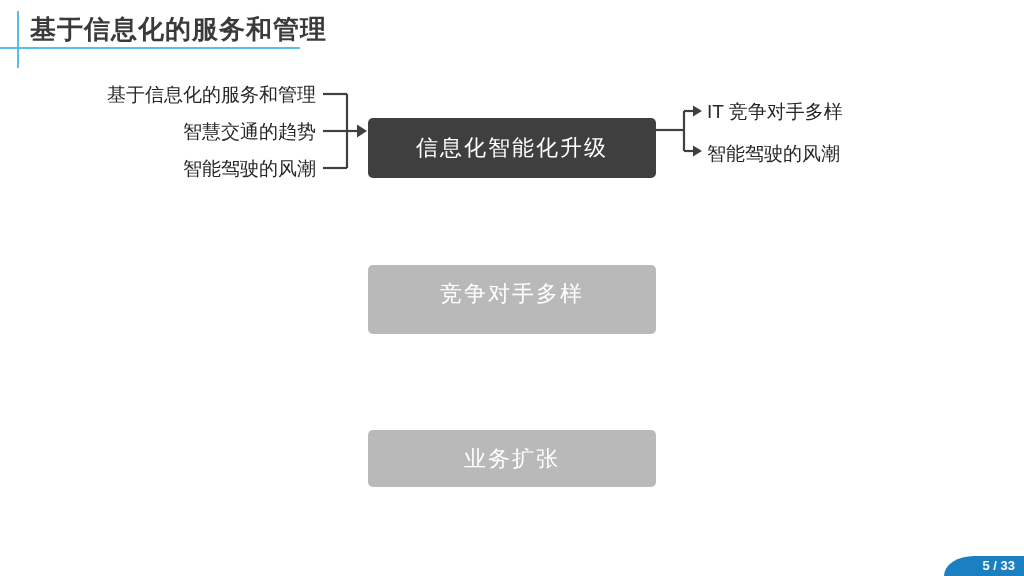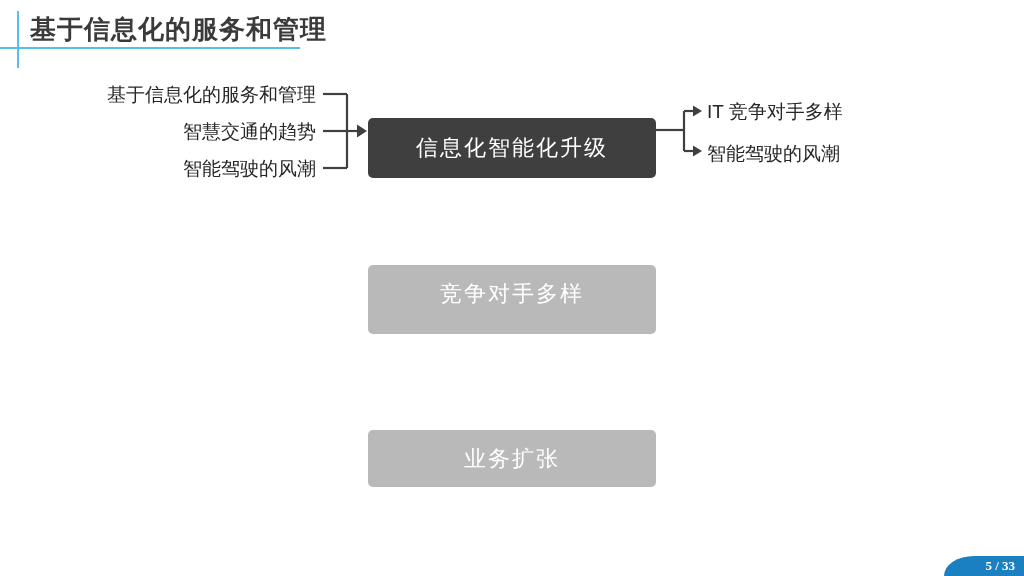--- a/index.html
+++ b/index.html
@@ -102,21 +102,20 @@
     right: 0; bottom: 0;
     width: 80px; height: 20px;
     background: #1b80c2;
     border-top-left-radius: 30px 20px;
     color: #ffffff;
     font-size: 13px;
     font-weight: bold;
     line-height: 20px;
     text-align: right;
     padding-right: 9px;
-    font-family: Liberation Serif, serif;
   }
 </style>
 </head>
 <body>
 
 <div class="title-vline"></div>
 <h1 class="slide-title">基于信息化的服务和管理</h1>
 <div class="title-underline"></div>
 
 <svg class="connector-svg" viewBox="0 0 1024 576" xmlns="http://www.w3.org/2000/svg">

